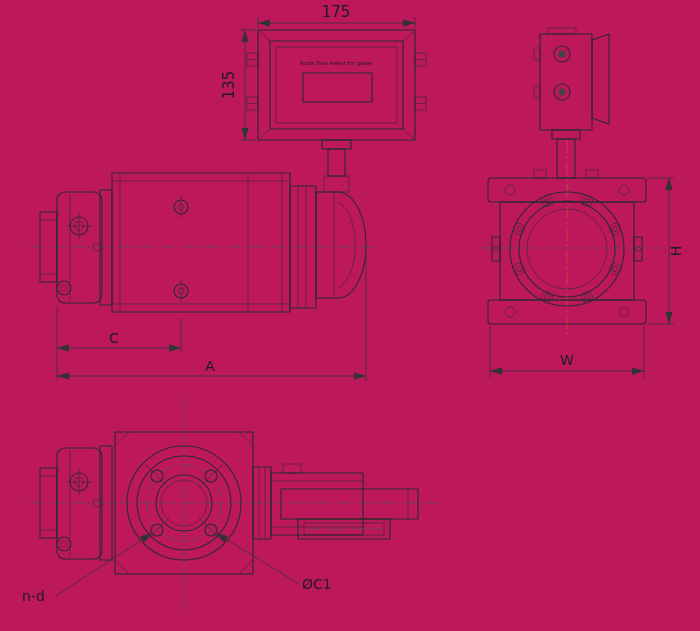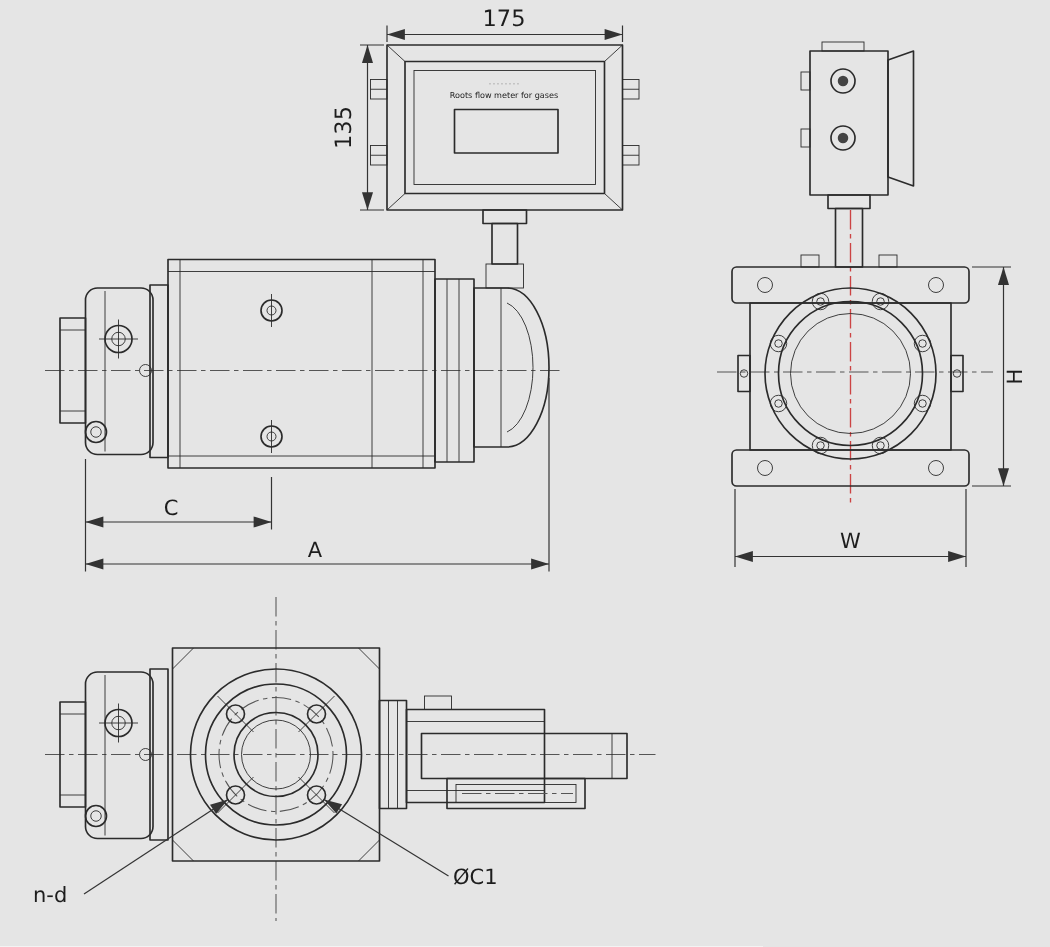--- a/index.html
+++ b/index.html
@@ -1,16 +1,16 @@
 <!DOCTYPE html>
 <html><head>
 <meta charset="utf-8">
 <style>
   html,body{margin:0;padding:0;background:#fdfdfd;}
-  .canvas{width:700px;height:631px;position:relative;background:#e5e5e5;
+  .canvas{width:700px;height:631px;position:relative;background:#be185d;
           font-family:"DejaVu Sans",sans-serif;overflow:hidden;}
   svg{display:block;}
   .ln{fill:none;stroke:#2b2b2b;stroke-width:1.1;stroke-linejoin:round;stroke-linecap:round;}
   .tn{fill:none;stroke:#2b2b2b;stroke-width:0.6;}
   .dim{fill:none;stroke:#333333;stroke-width:0.8;}
   .cl{fill:none;stroke:#555555;stroke-width:0.7;stroke-dasharray:13 3 3 3;}
   .clr{fill:none;stroke:#cc4444;stroke-width:0.9;stroke-dasharray:13 3 3 3;}
   .txt{fill:#1d1d1d;font-family:"DejaVu Sans",sans-serif;}
   .t15{font-size:15px;}
   .t14{font-size:14px;}

